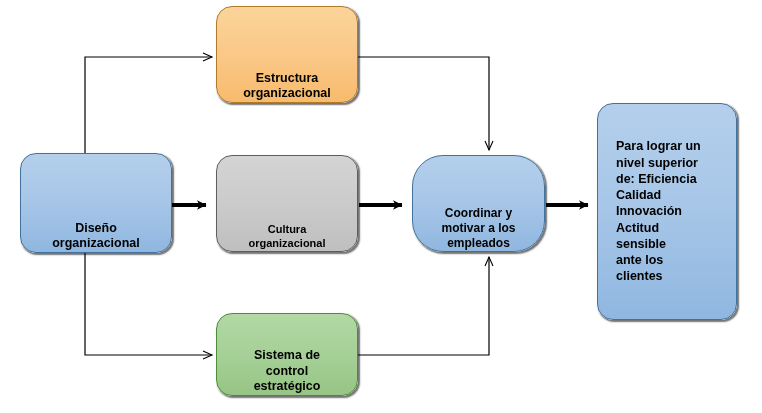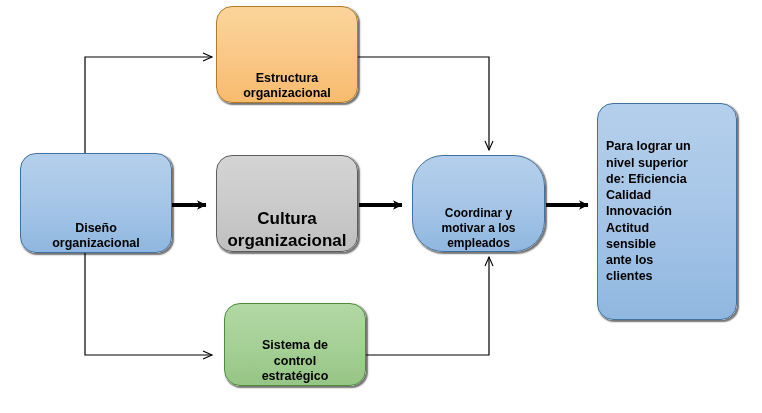--- a/index.html
+++ b/index.html
@@ -58,26 +58,26 @@
     border-color: #5e5e5e;
   }
   .node-green {
     background: linear-gradient(180deg, #b2d8a4 0%, #a6d097 50%, #96c585 100%);
     border-color: #4e8b3a;
   }
 
   
   #node-diseno     { left: 20px;  top: 153px; width: 152px; height: 100px; font-size: 12.5px; }
   #node-estructura { left: 216px; top: 6px;   width: 142px; height: 97px;  font-size: 12.5px; }
-  #node-cultura    { left: 216px; top: 155px; width: 142px; height: 97px;  font-size: 17px; }
-  #node-sistema    { left: 216px; top: 303px; width: 142px; height: 83px;  font-size: 12.5px; margin-left: 8px; }
+  #node-cultura    { left: 216px; top: 155px; width: 142px; height: 97px;  font-size: 11px; }
+  #node-sistema    { left: 216px; top: 313px; width: 142px; height: 83px;  font-size: 12.5px; }
   #node-coordinar  { left: 412px; top: 155px; width: 133px; height: 97px;  font-size: 12px; border-radius: 31px; }
   #node-resultado  { left: 597px; top: 103px; width: 140px; height: 217px; font-size: 12.5px;
                      align-items: center; justify-content: flex-start; text-align: left; }
-  #node-resultado .txt { padding-left: 8px; line-height: 1.30; }
+  #node-resultado .txt { padding-left: 18px; line-height: 1.30; }
 </style>
 </head>
 <body>
 
 <div id="canvas">
 
   <svg id="wires" viewBox="0 0 762 413" width="762" height="413" xmlns="http://www.w3.org/2000/svg">
     <defs>
       <marker id="open-arrow" markerWidth="12" markerHeight="12" refX="10" refY="5" orient="auto" markerUnits="userSpaceOnUse">
         <path d="M1,1 L10,5 L1,9" fill="none" stroke="#000000" stroke-width="1.1"></path>

